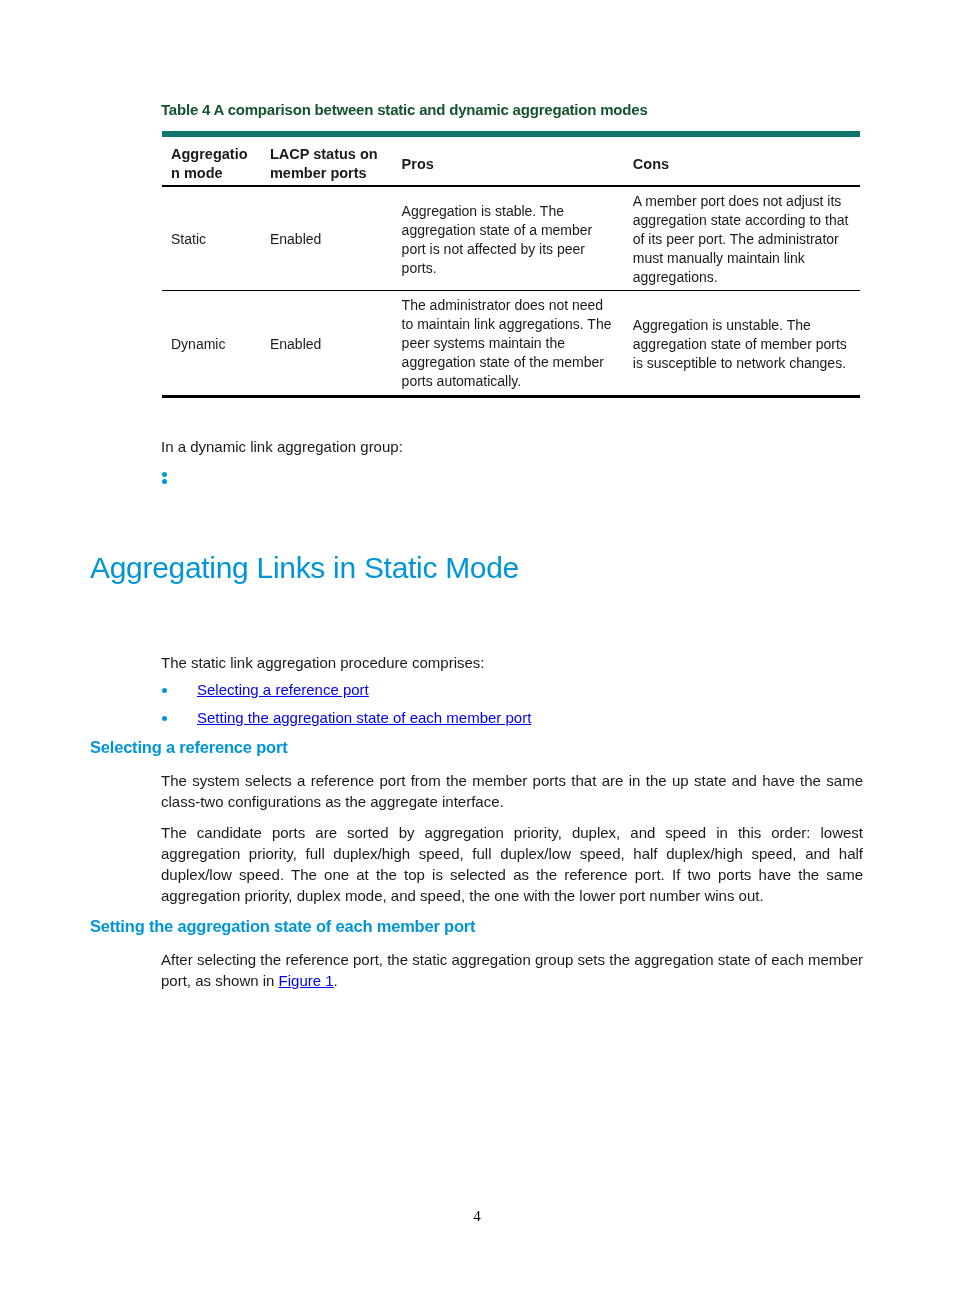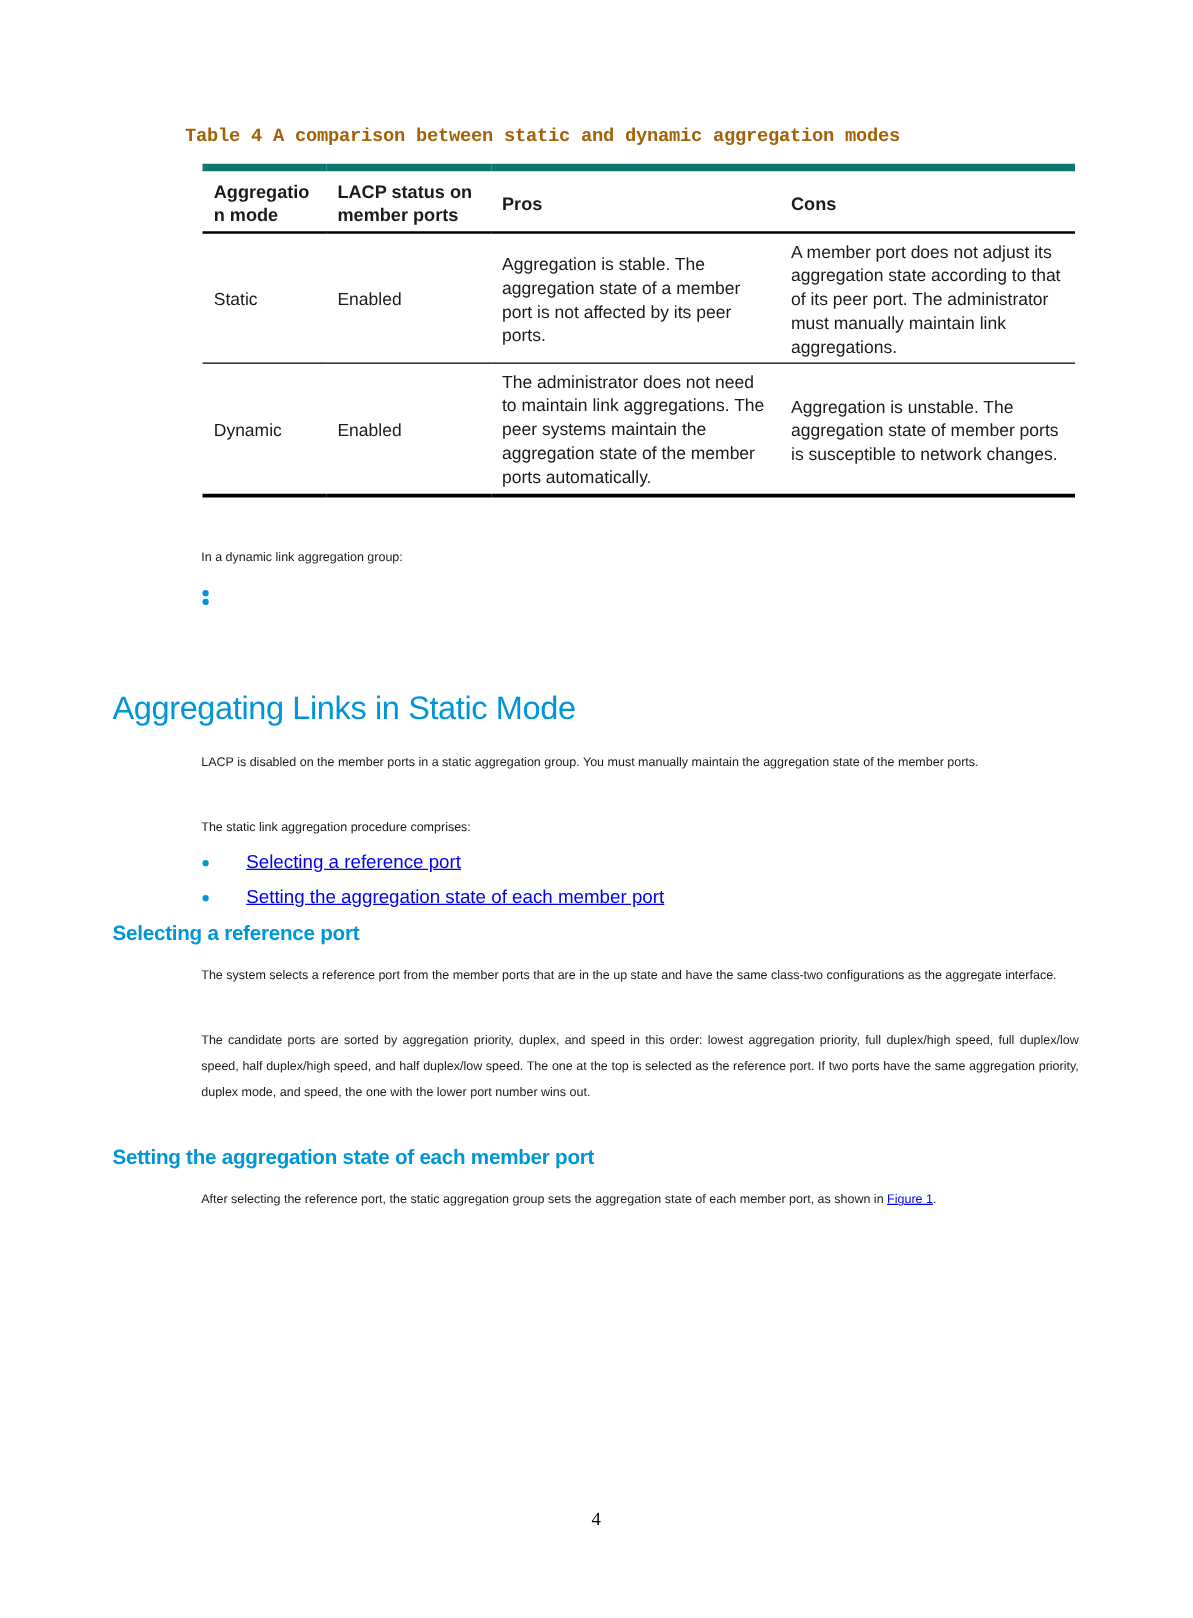--- a/index.html
+++ b/index.html
@@ -4,24 +4,23 @@
   <style>
     html, body { margin: 0; padding: 0; background: #ffffff; }
     body {
       width: 954px; height: 1294px; position: relative; overflow: hidden;
       font-family: "Liberation Sans", "DejaVu Sans", sans-serif;
       color: #1a1a1a;
     }
     .page { position: absolute; left: 0; top: 0; width: 954px; height: 1294px; }
 
     .table-caption {
-      position: absolute; left: 148px; top: 101px;
-      font-size: 15px; font-weight: bold; color: #a16207;
+      position: absolute; left: 161px; top: 101px;
+      font-size: 15px; font-weight: bold; color: #14532d;
       letter-spacing: -0.2px;
-      font-family: Liberation Mono, monospace;
     }
     .cmp-table {
       position: absolute; left: 162px; top: 131px; width: 698px;
       border-collapse: collapse; font-size: 14px;
     }
     .cmp-table thead tr { border-top: 6px solid #0f766e; border-bottom: 2px solid #000; }
     .cmp-table tbody tr.row-first { border-bottom: 1px solid #000; }
     .cmp-table tbody tr.row-last { border-bottom: 3px solid #000; }
     .cmp-table th {
       text-align: left; font-weight: bold; font-size: 14.5px; line-height: 19px;
@@ -31,36 +30,36 @@
       font-size: 14px; line-height: 19px; padding: 6px 8px 4px 9px;
       vertical-align: middle;
     }
     .col1 { width: 82px; }
     .col2 { width: 115px; }
     .col3 { width: 215px; }
     .col4 { width: 220px; }
 
     .body-text {
       position: absolute; left: 161px; width: 702px;
-      font-size: 10px; line-height: 21px; text-align: justify;
+      font-size: 15px; line-height: 21px; text-align: justify;
     }
     .bullet-list { position: absolute; left: 161px; width: 702px; margin: 0; padding: 0; list-style: none; }
     .bullet-list li {
       position: relative; padding-left: 36px; font-size: 15px; line-height: 21px;
       text-align: justify; margin-bottom: 7px;
     }
     .bullet {
       position: absolute; left: 1px; top: 9px; width: 5px; height: 5px;
       border-radius: 50%; background: #0096d6;
     }
     a.doc-link { color: #0000ee; text-decoration: underline; }
 
     .h1 {
       position: absolute; left: 90px; top: 551px; margin: 0;
-      font-size: 26px; font-weight: normal; color: #0096d6; letter-spacing: -0.3px;
+      font-size: 30px; font-weight: normal; color: #0096d6; letter-spacing: -0.3px;
     }
     .h2 {
       position: absolute; left: 90px; margin: 0;
       font-size: 16.5px; font-weight: bold; color: #0096d6; letter-spacing: -0.2px;
     }
     .page-number {
       position: absolute; left: 0; width: 954px; top: 1208px; text-align: center;
       font-family: "Liberation Serif", serif; font-size: 15px; color: #000;
     }
     p { margin: 0; }
@@ -103,21 +102,20 @@
     <li>
       <span class="bullet"></span>
     </li>
     <li>
       <span class="bullet"></span>
     </li>
   </ul>
 
   <h1 class="h1">Aggregating Links in Static Mode</h1>
 
-  <p class="body-text" style="top:600px;">LACP is disabled on the member ports in a static aggregation group. You must manually maintain the aggregation state of the member ports.</p>
   <p class="body-text" style="top:652px;">The static link aggregation procedure comprises:</p>
 
   <ul class="bullet-list" style="top:679px;">
     <li>
       <span class="bullet"></span>
       <a class="doc-link" href="#">Selecting a reference port</a>
     </li>
     <li>
       <span class="bullet"></span>
       <a class="doc-link" href="#">Setting the aggregation state of each member port</a>

